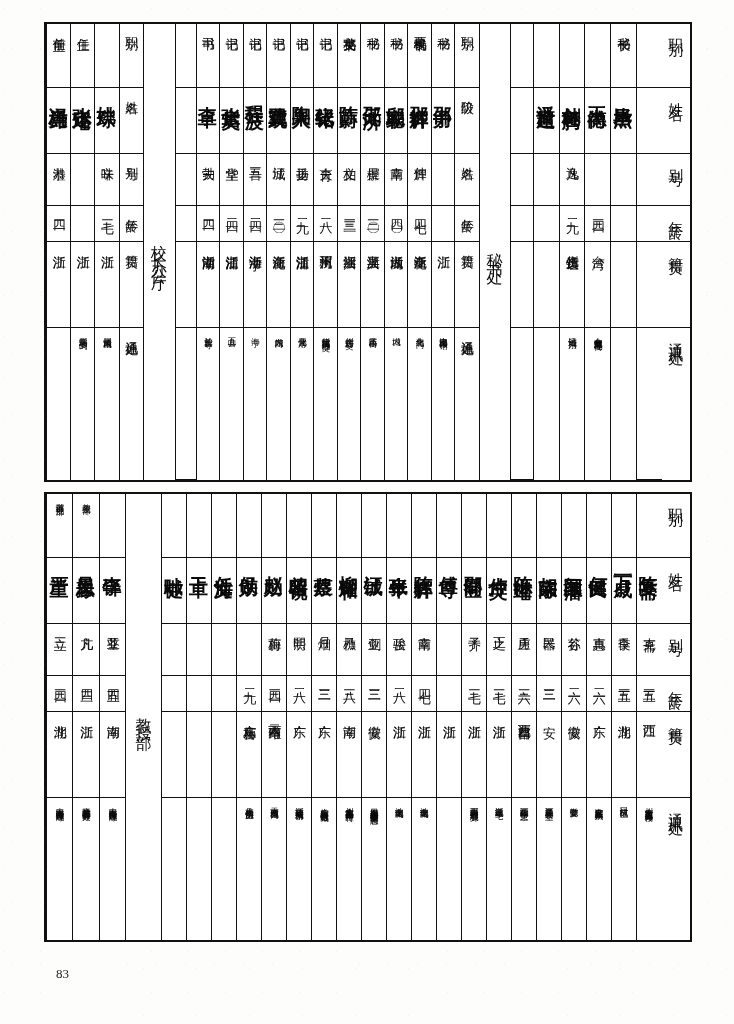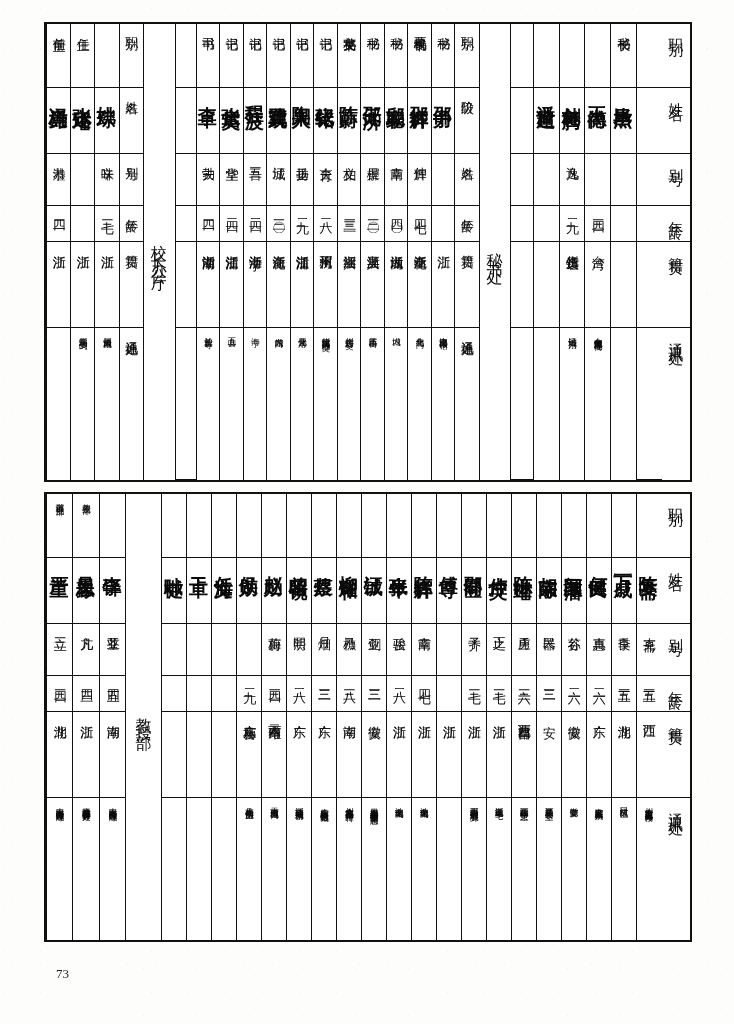--- a/index.html
+++ b/index.html
@@ -1125,14 +1125,14 @@
             <span class="v center fs-native">湖北</span>
           </div>
         <div class="cell r-addr">
             <span class="v fs-tiny">南京田帝祥东天寺院转</span>
           </div>
       </div>
 
     </div>
   </div>
 
-  <div class="pageno">73</div>
+  <div class="pageno">83</div>
 </div>
 
 </body></html>

